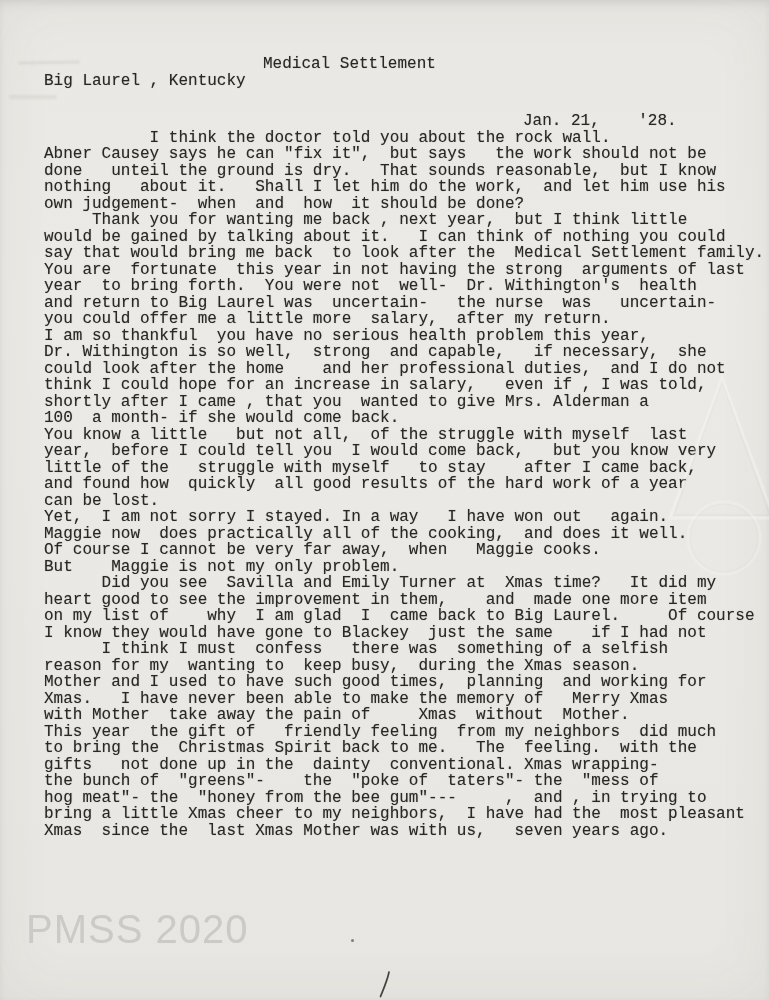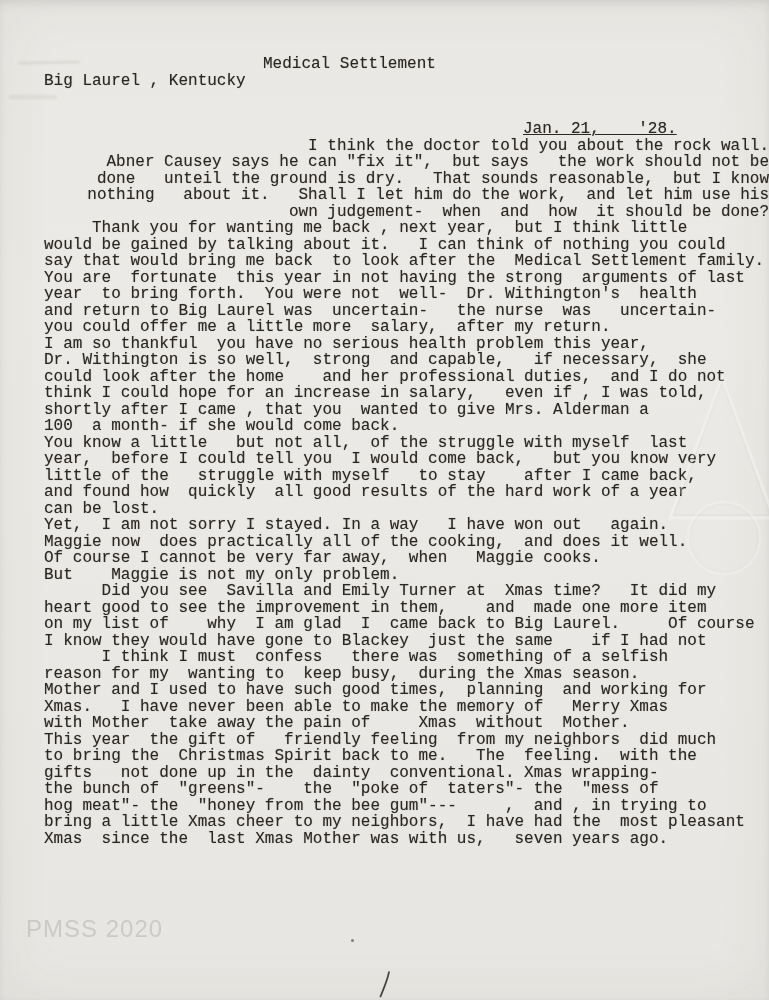--- a/index.html
+++ b/index.html
@@ -24,36 +24,36 @@
     box-sizing:border-box;
     padding:56px 0 0 44px;
   }
   .streak{position:absolute;border-radius:2px;filter:blur(1.2px);}
   .streak-1{left:18px;top:61px;width:62px;height:3px;background:rgba(120,115,108,0.12);transform:rotate(-1deg);}
   .streak-2{left:9px;top:95px;width:48px;height:4px;background:rgba(120,115,108,0.10);}
   .emboss{position:absolute;left:662px;top:368px;opacity:0.55;pointer-events:none;}
   .letterhead div{white-space:pre;}
   .lh1{margin-left:219px;}
   .lh2{}
-  .date{margin-top:32px;margin-left:479px;white-space:pre;text-decoration:underline;}
+  .date{margin-top:24px;margin-left:479px;white-space:pre;}
   .salutation{margin-top:28px;margin-left:6px;white-space:pre;}
   pre.para{
     margin:0;padding:0;
     font:inherit;
     white-space:pre;
     letter-spacing:0;
   }
-  .para-1{margin-top:17px;text-align:right;}
+  .para-1{margin-top:17px;}
   .para-2{margin-top:13px;}
   .para-3{margin-top:10px;}
   .para-4{margin-top:10px;}
   .watermark{
     position:absolute;left:26px;top:921px;
     font-family:"Liberation Sans","DejaVu Sans",sans-serif;
-    font-size:24px;font-weight:400;letter-spacing:1px;
+    font-size:40px;font-weight:400;letter-spacing:1px;
     color:var(--watermark);
     text-shadow:none;
   }
   .pen-mark{position:absolute;left:379px;top:971px;}
   .ink-dot{position:absolute;left:351px;top:939px;width:3px;height:3px;border-radius:50%;background:rgba(60,55,50,0.6);}
 </style>
 </head>
 <body>
 
 <div class="page">

